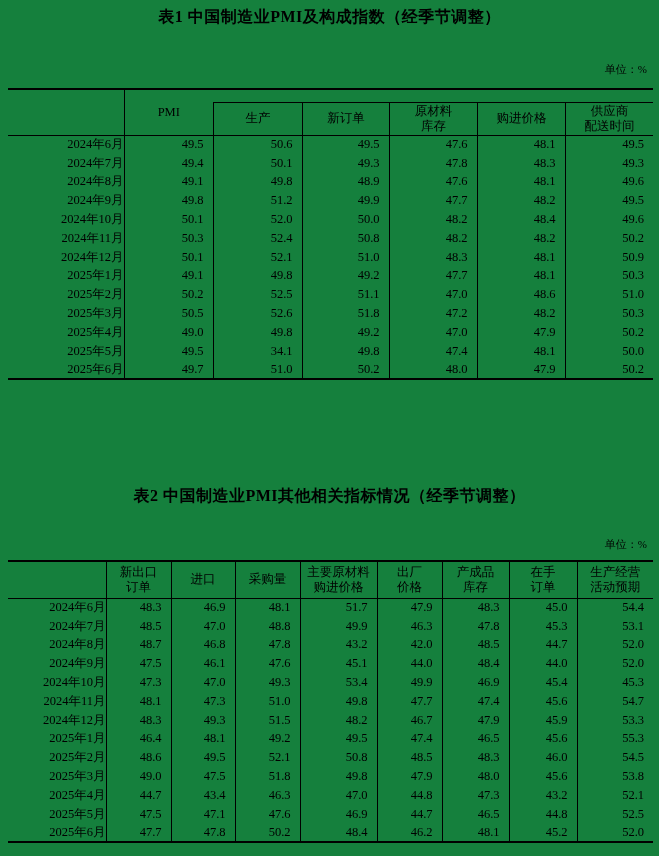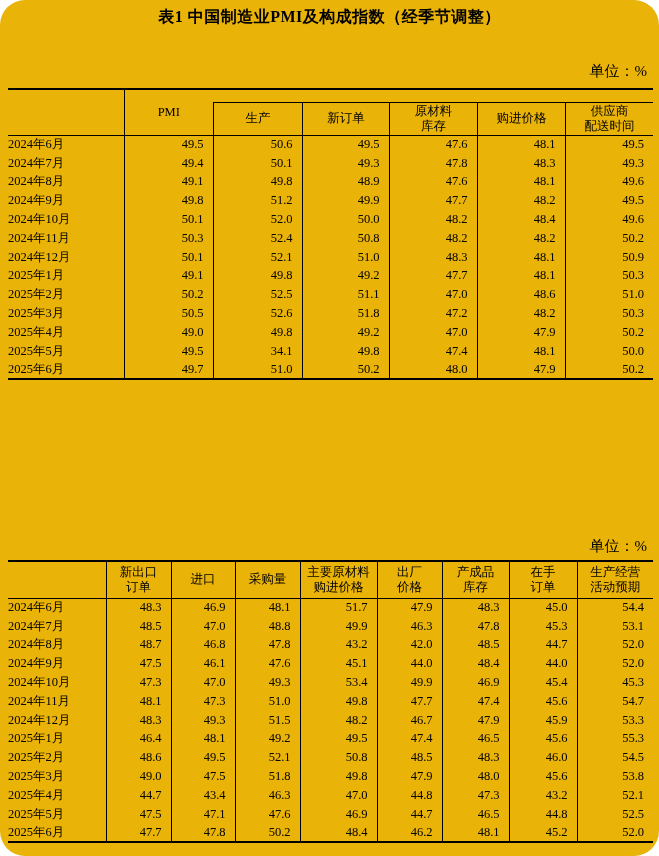--- a/index.html
+++ b/index.html
@@ -1,39 +1,38 @@
 <!DOCTYPE html>
 <html><head>
 <meta charset="utf-8">
 <style>
   html, body { margin: 0; padding: 0; background: #ffffff; }
   body { font-family: "Liberation Serif", "DejaVu Serif", serif; color: #000; }
   .page {
     position: relative;
     width: 659px;
     height: 856px;
-    background: #eab308;
+    background: #15803d;
     overflow: hidden;
-    border-radius: 25px;
   }
   .tbl-title {
     position: absolute;
     left: 0;
     width: 659px;
     text-align: center;
     font-size: 16px;
     font-weight: bold;
     letter-spacing: 0.5px;
   }
   .title1 { top: 7px; }
   .title2 { top: 486px; }
   .unit {
     position: absolute;
     right: 12px;
-    font-size: 15px;
+    font-size: 11px;
     margin-left: 24px;
   }
   .unit1 { top: 62px; }
   .unit2 { top: 537px; }
 
   table.data {
     position: absolute;
     left: 8px;
     border-collapse: collapse;
     table-layout: fixed;
@@ -76,21 +75,21 @@
     border-bottom: 1px solid #000;
     vertical-align: middle;
     text-align: center;
     white-space: pre-line;
     line-height: 15px;
   }
   .table2 thead th + th { border-left: 1px solid #000; }
 
   
   table.data tbody td { height: 18.8px; vertical-align: middle; }
-  table.data tbody td.month { text-align: left; }
+  table.data tbody td.month { text-align: right; }
   table.data tbody td.num {
     text-align: right;
     padding-right: 9px;
     border-left: 1px solid #000;
   }
 </style>
 </head>
 <body>
 
 <div class="page">
@@ -245,20 +244,21 @@
           <td class="num">49.7</td>
           <td class="num">51.0</td>
           <td class="num">50.2</td>
           <td class="num">48.0</td>
           <td class="num">47.9</td>
           <td class="num">50.2</td>
         </tr>
       </tbody>
   </table>
 
+  <div class="tbl-title title2">表2 中国制造业PMI其他相关指标情况（经季节调整）</div>
   <div class="unit unit2">单位：%</div>
 
   <table class="data table2">
     <colgroup>
       <col style="width:98px">
         <col style="width:65px">
         <col style="width:64px">
         <col style="width:65px">
       <col style="width:77px">
         <col style="width:65px">

